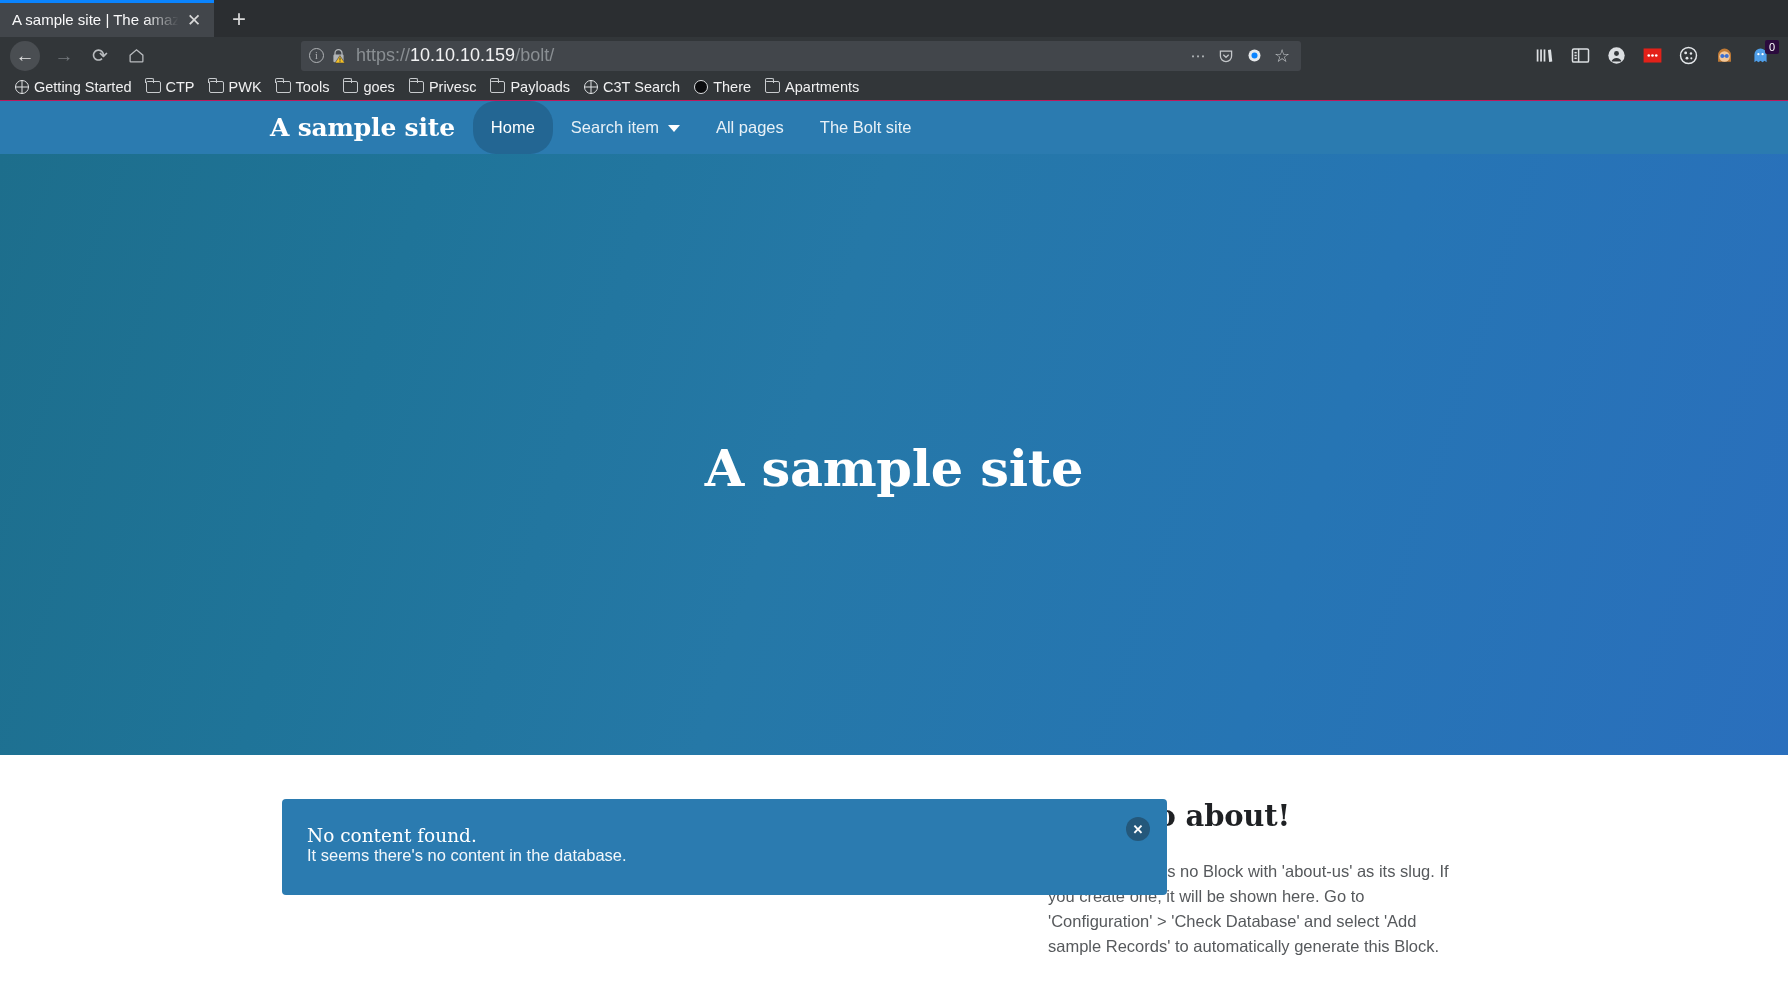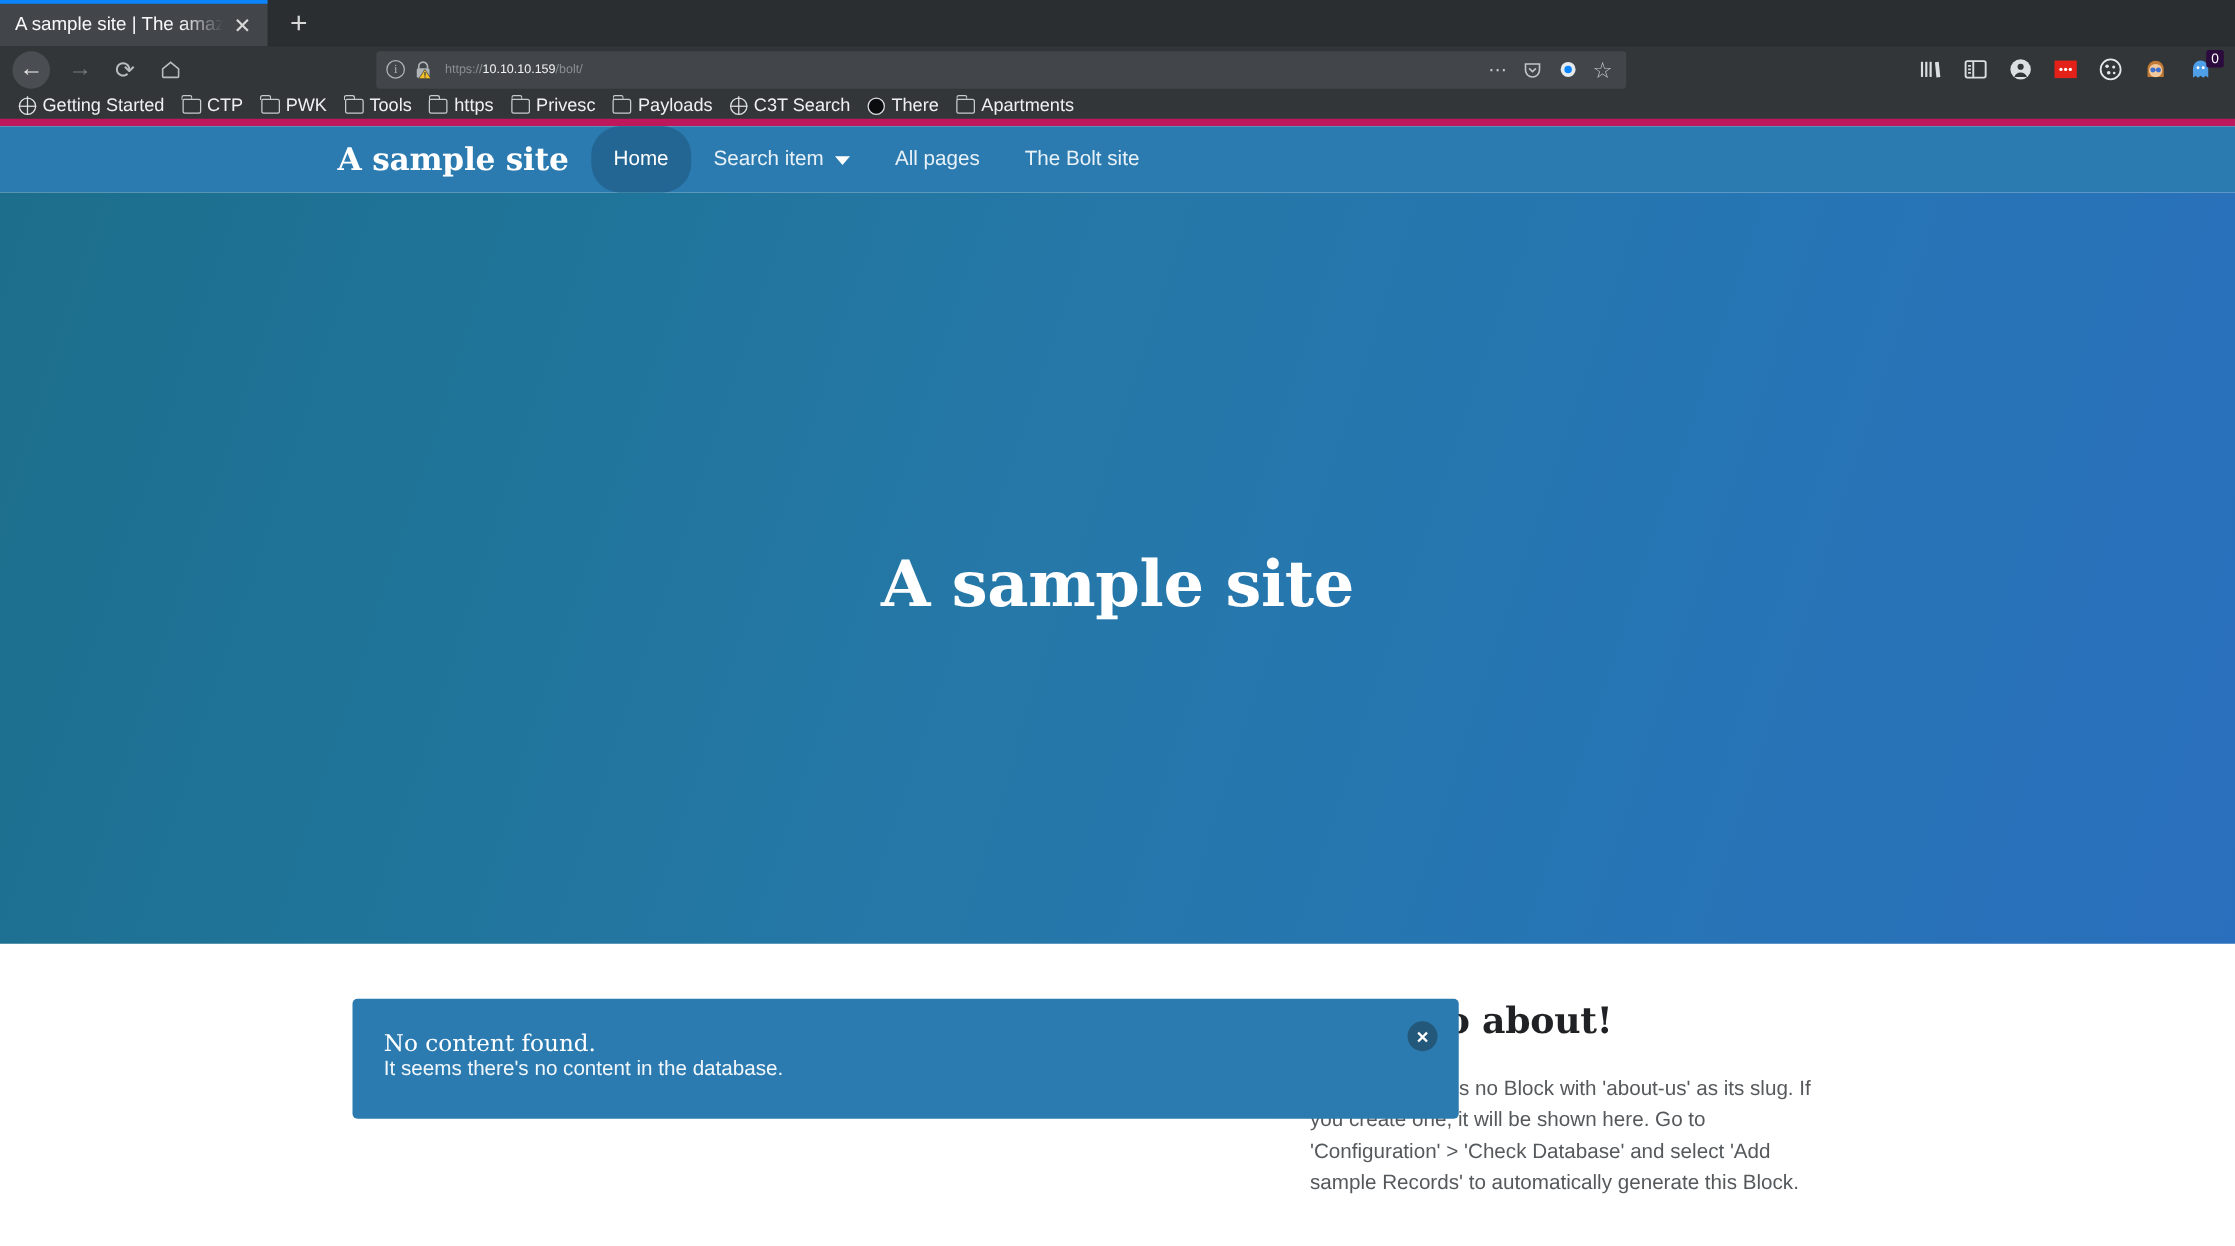--- a/index.html
+++ b/index.html
@@ -93,21 +93,21 @@
   .ic-info {
     width: 15px; height: 15px; border: 1.4px solid #b1b4b7;
     border-radius: 50%; color: #b1b4b7; font-size: 10px;
     display: flex; align-items: center; justify-content: center;
     font-family: "Liberation Serif", serif;
   }
   .ic-lockwarn { position: relative; width: 15px; height: 16px; }
   .url-text {
     flex: 1;
     color: #8a8f93;
-    font-size: 10px;
+    font-size: 18px;
     padding-left: 10px;
     white-space: nowrap;
     overflow: hidden;
   }
   .url-text b { color: #f2f2f3; font-weight: 400; }
   .url-actions { display: flex; align-items: center; gap: 2px; flex: none; }
   .uact {
     width: 26px; height: 26px;
     display: flex; align-items: center; justify-content: center;
     color: #c3c6c9; font-size: 15px;
@@ -119,21 +119,21 @@
     display: flex; align-items: center; justify-content: center;
     color: #dcdfe2; position: relative;
   }
 
   .bookmarks {
     height: 27px;
     background: #323639;
     display: flex; align-items: center;
     padding-left: 8px;
     gap: 0px;
-    border-bottom: 6px solid #be185d;
+    border-bottom: 1px solid #be185d;
   }
   .bm {
     display: flex; align-items: center; gap: 5px;
     padding: 2px 7px;
     color: #f0f0f1;
     font-size: 14.5px;
     white-space: nowrap;
   }
   .ic-folder {
     width: 15px; height: 12px; position: relative; flex: none;
@@ -429,21 +429,21 @@
     <div class="bm">
       <span class="ic-folder"></span>
       <span>PWK</span>
     </div>
     <div class="bm">
       <span class="ic-folder"></span>
       <span>Tools</span>
     </div>
     <div class="bm">
       <span class="ic-folder"></span>
-      <span>https</span>
+      <span>goes</span>
     </div>
     <div class="bm">
       <span class="ic-folder"></span>
       <span>Privesc</span>
     </div>
     <div class="bm">
       <span class="ic-folder"></span>
       <span>Payloads</span>
     </div>
     <div class="bm">

